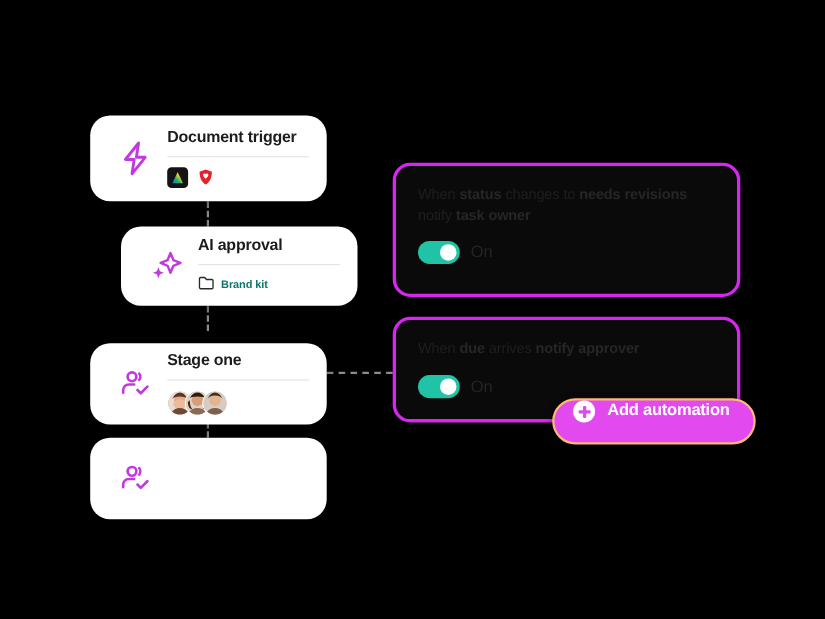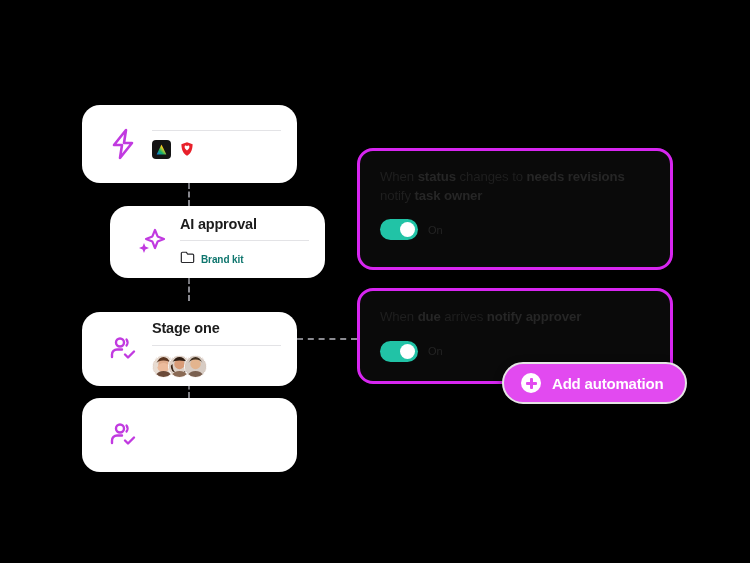--- a/index.html
+++ b/index.html
@@ -153,38 +153,38 @@
     flex: none;
   }
   .toggle .knob {
     position: absolute;
     top: 3px; right: 3px;
     width: 15px; height: 15px;
     border-radius: 50%;
     background: #ffffff;
   }
   .toggle-label {
-    font-size: 11px;
+    font-size: 15px;
     font-weight: 400;
     color: #242424;
     letter-spacing: -0.1px;
   }
 
   
   #add-automation {
     position: absolute;
     left: 502px;
     top: 362px;
     height: 42px;
     padding: 0 22px 0 17px;
     background: #e24af0;
-    border: 2px solid #e5e5e5;
+    border: 2px solid #fdba74;
     border-radius: 21px;
     display: flex;
-    align-items: center;
+    align-items: flex-start;
     gap: 11px;
     box-shadow: 0 2px 8px rgba(0,0,0,0.4);
     cursor: pointer;
   }
   #add-automation .plus-icon {
     width: 20px; height: 20px;
     border-radius: 50%;
     background: #ffffff;
     display: flex; align-items: center; justify-content: center;
     flex: none;
@@ -222,20 +222,21 @@
 
   <div class="h-conn" style="left:297px;top:338px;width:60px;"></div>
 
   <div class="wf-card" style="top:105px;height:78px;">
     <div class="wf-icon">
       <svg width="32" height="34" viewBox="0 0 32 34" fill="none">
         <path d="M19 3 L7 18 L15 18 L13 31 L25 16 L17 16 Z" stroke="#c13ae0" stroke-width="2.6" stroke-linejoin="round" fill="none"></path>
       </svg>
     </div>
     <div class="wf-body">
+      <div class="wf-title">Document trigger</div>
       <div class="wf-divider"></div>
       <div class="wf-meta">
         <div class="badge-adobe">
           <svg width="13" height="13" viewBox="0 0 14 14">
             <defs>
               <linearGradient id="agrad" x1="0" y1="1" x2="1" y2="0">
                 <stop offset="0%" stop-color="#0d6df0"></stop>
                 <stop offset="35%" stop-color="#17b26a"></stop>
                 <stop offset="65%" stop-color="#f5d020"></stop>
                 <stop offset="100%" stop-color="#ef3a3a"></stop>

